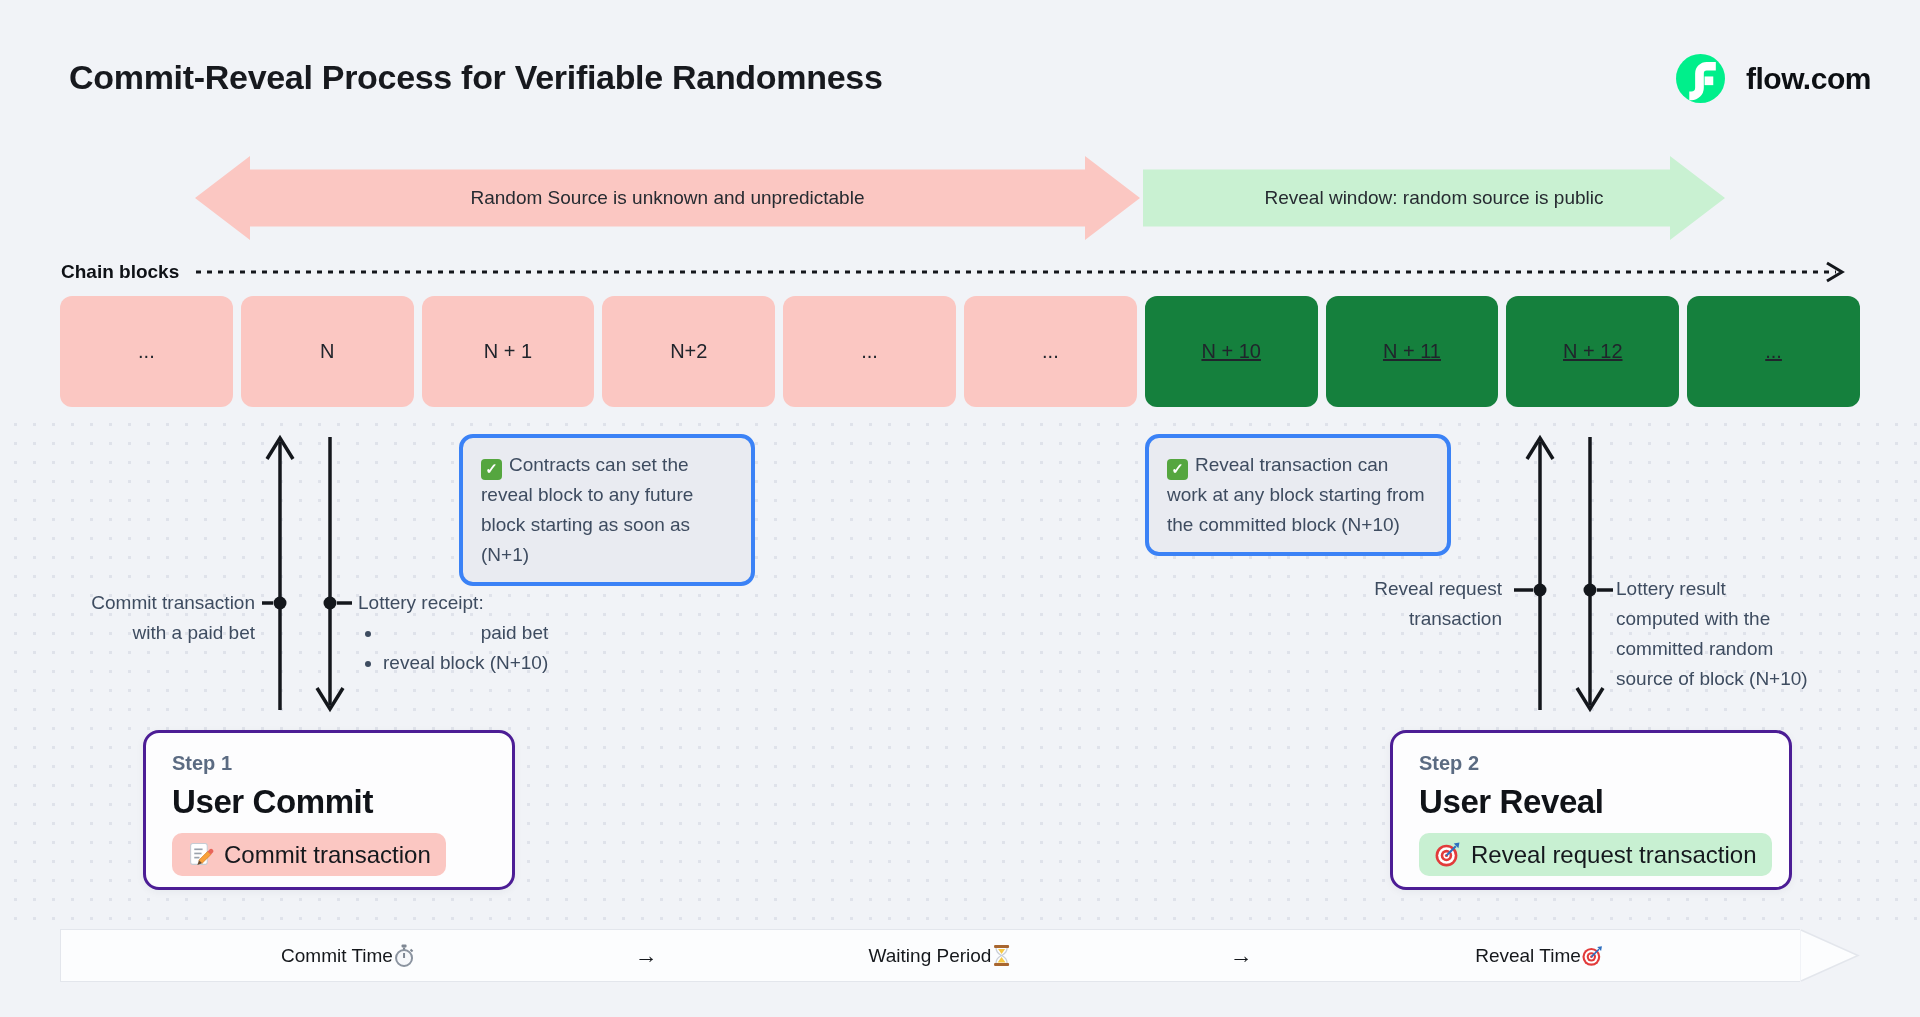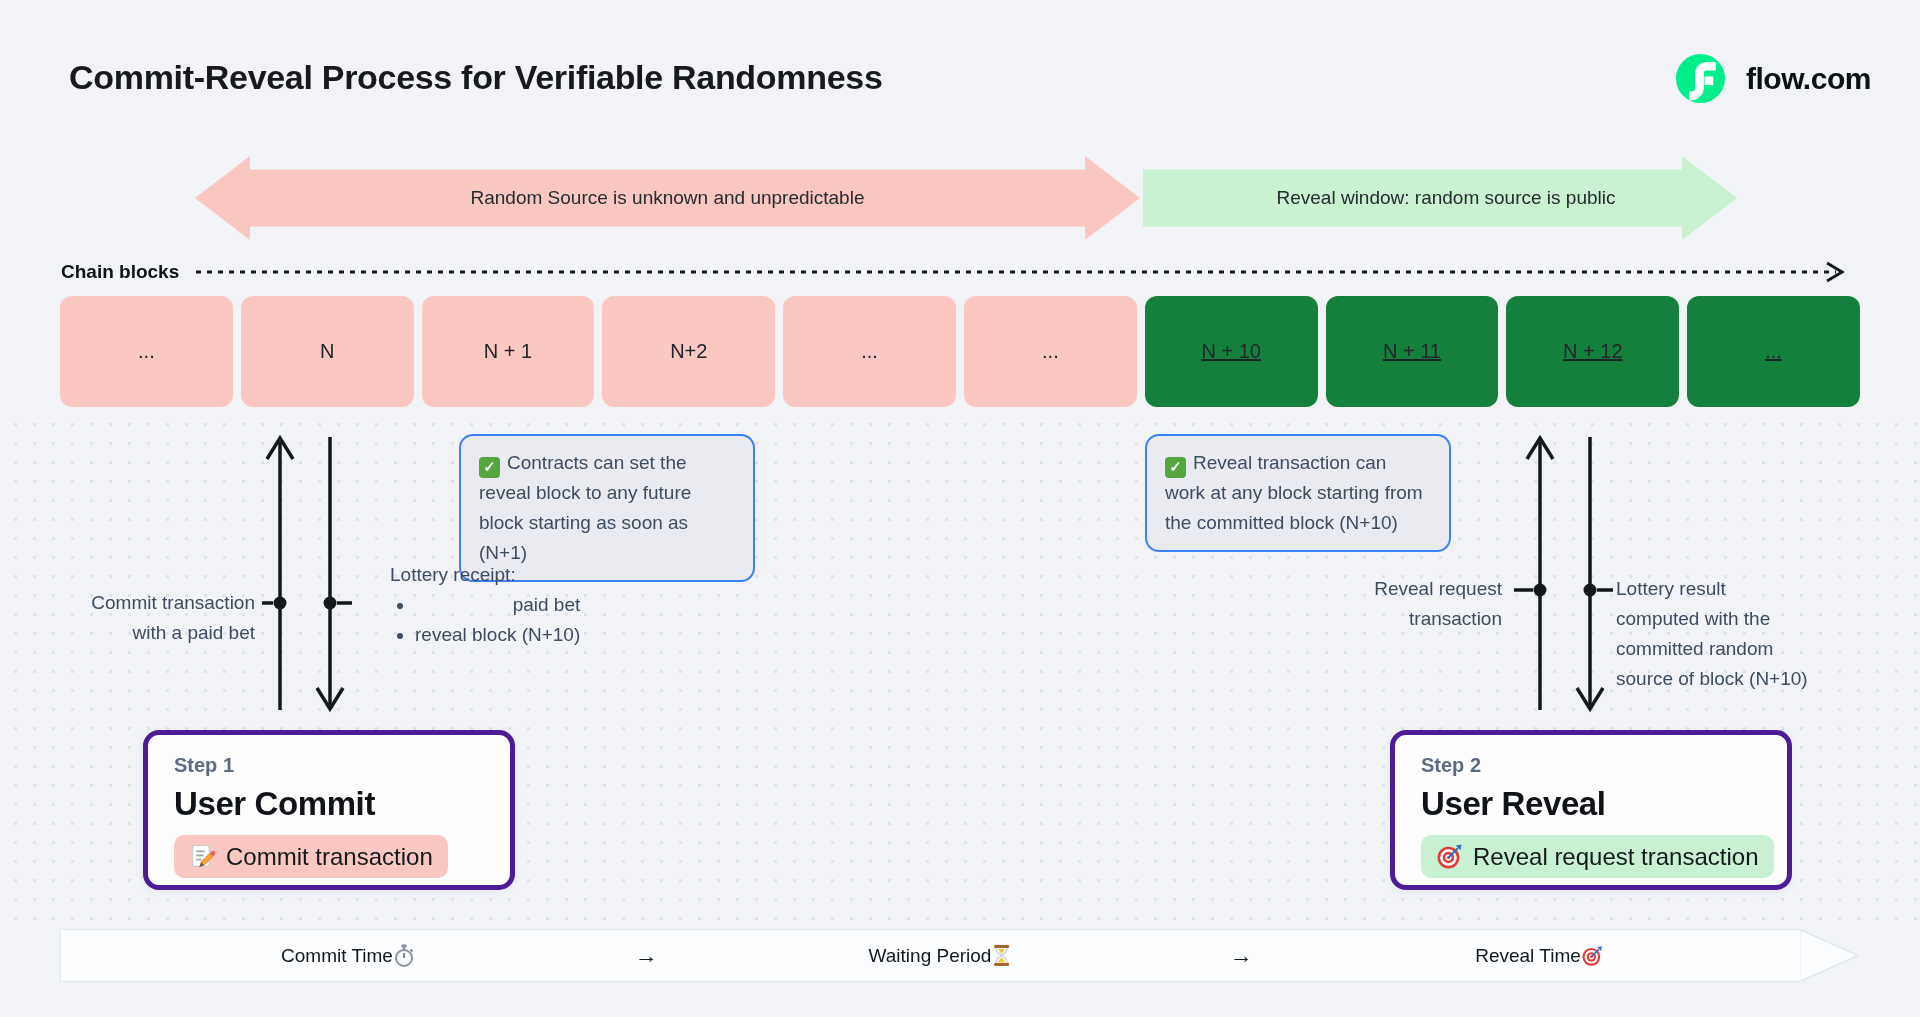--- a/index.html
+++ b/index.html
@@ -21,62 +21,61 @@
     display:flex;align-items:center;justify-content:center;
     font-size:19px;font-weight:500;color:#262B31;
   }
   .phase-arrow.red{
     left:195px;width:945px;background:#FBC7C2;
     clip-path:polygon(0 50%,55px 0,55px 16%,calc(100% - 55px) 16%,calc(100% - 55px) 0,100% 50%,calc(100% - 55px) 100%,calc(100% - 55px) 84%,55px 84%,55px 100%);
   }
   .phase-arrow.green{
     left:1143px;width:582px;background:#C9F1D2;
     clip-path:polygon(0 16%,calc(100% - 55px) 16%,calc(100% - 55px) 0,100% 50%,calc(100% - 55px) 100%,calc(100% - 55px) 84%,0 84%);
-    padding-left:12px;
   }
   
   .chain-label{position:absolute;left:61px;top:261px;font-size:19px;font-weight:700;color:#0E1116;}
   .blocks{position:absolute;left:60px;top:296px;width:1800px;height:111px;display:flex;gap:8px;}
   .block{
     flex:1;border-radius:12px;display:flex;align-items:center;justify-content:center;
     font-size:20px;font-weight:500;color:#20252C;
   }
   .block.commit{background:#FBC7C2;}
   .block.reveal{background:#15803d;text-decoration:underline;}
   
   .dots{
     position:absolute;left:0;top:407px;width:1920px;height:516px;
     background-image:radial-gradient(circle,#DFE2EA 1.7px,transparent 1.9px);
     background-size:19px 19px;background-position:6px 8px;
   }
   
   .note{
     position:absolute;top:434px;box-sizing:border-box;
-    background:#E9EBF1;border:2px solid #3b82f6;border-radius:14px;
+    background:#E9EBF1;border:4px solid #3b82f6;border-radius:14px;
     padding:12px 18px;font-size:19px;line-height:30px;color:#3E4C60;
   }
   .note.commit{left:459px;width:296px;}
   .note.reveal{left:1145px;width:306px;}
   .check{
     display:inline-flex;width:21px;height:21px;background:#55A63F;border-radius:4px;
     color:#fff;align-items:center;justify-content:center;
     font-size:15px;font-weight:700;vertical-align:-3px;margin-right:7px;
   }
   .check::after{content:"✓";}
   
   .ann{position:absolute;font-size:19px;line-height:30px;color:#3E4C60;}
   .ann-commit-tx{left:70px;top:588px;width:185px;text-align:right;}
-  .ann-receipt{left:358px;top:560px;margin-left:32px;}
+  .ann-receipt{left:358px;top:588px;}
   .ann-receipt ul{margin:0;padding-left:25px;text-align:right;}
   .ann-reveal-req{left:1356px;top:574px;width:146px;text-align:right;}
   .ann-result{left:1616px;top:574px;width:230px;}
   
   .card{
     position:absolute;top:730px;height:160px;box-sizing:border-box;
-    background:#FDFDFE;border:5px solid #4c1d95;border-radius:16px;
+    background:#FDFDFE;border:3px solid #4c1d95;border-radius:16px;
     box-shadow:0 2px 8px rgba(25,35,60,0.05);
     padding:19px 0 0 26px;
   }
   .card.commit{left:143px;width:372px;}
   .card.reveal{left:1390px;width:402px;}
   .step-label{font-size:20px;font-weight:700;color:#5B6B82;}
   .step-title{font-size:33px;font-weight:800;color:#101318;letter-spacing:-0.4px;margin-top:8px;}
   .pill{
     display:inline-flex;align-items:center;gap:10px;margin-top:12px;
     height:43px;padding:0 15px;border-radius:10px;

